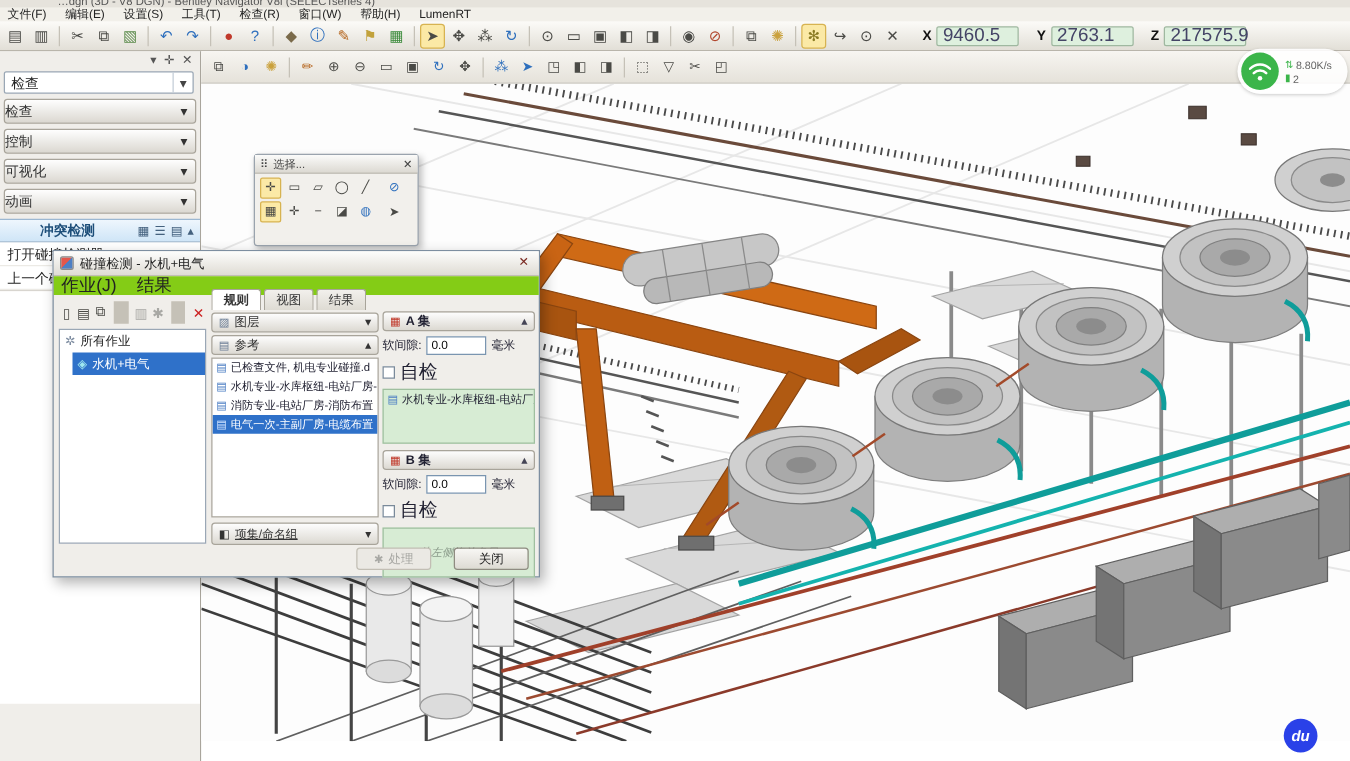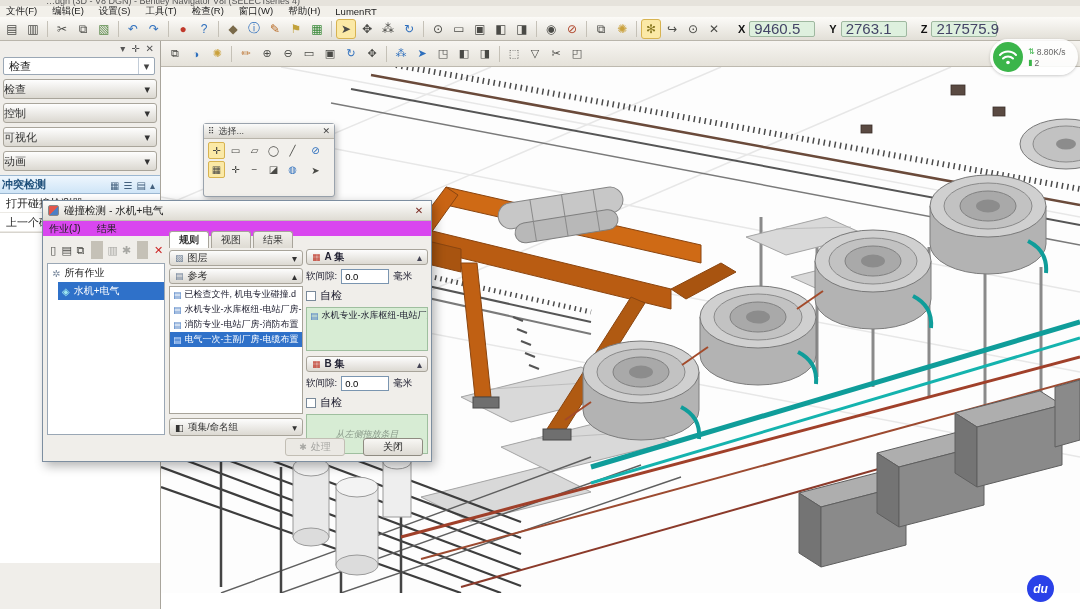--- a/index.html
+++ b/index.html
@@ -23,21 +23,21 @@
   .coord-val { width:66px; height:16px; background:#def0de; border:1px solid #9fb8a0; border-radius:2px; font-size:15px; color:#446; display:flex; align-items:center; padding-left:4px; }
 
   
   .left-panel { position:absolute; left:0; top:41px; width:161px; height:568px; background:#f0eeea; border-right:1px solid #a9a59c; }
   .lp-head { height:15px; display:flex; justify-content:flex-end; align-items:center; gap:6px; padding-right:6px; color:#555; font-size:10px; }
   .lp-combo { margin:1px 5px 4px 3px; height:18px; background:#fff; border:1px solid #9aa7b5; border-radius:2px; display:flex; align-items:center; }
   .lp-combo .val { flex:1; padding-left:5px; }
   .lp-combo .dd { width:16px; height:16px; border-left:1px solid #c3cdd8; display:flex; align-items:center; justify-content:center; color:#444; }
   .lp-section { margin:0 3px 4px 3px; height:20px; background:linear-gradient(#fefefe,#dbd8d1); border:1px solid #a9a59b; border-radius:3px; display:flex; align-items:center; padding:0 6px; color:#333; }
   .lp-section .lbl { flex:1; margin-left:-6px; }
-  .lp-active { margin:0 0 0 0; height:19px; background:linear-gradient(#eef6fd,#cfe5f7); border-top:1px solid #9cb8d2; border-bottom:1px solid #9cb8d2; display:flex; align-items:center; padding:0 5px; color:#1d4e79; font-weight:bold; }
+  .lp-active { margin:0 0 0 0; height:19px; background:linear-gradient(#eef6fd,#cfe5f7); border-top:1px solid #9cb8d2; border-bottom:1px solid #9cb8d2; display:flex; align-items:center; padding:0 5px; color:#1d4e79; font-weight:bold;text-align:center; }
   .lp-active .lbl { flex:1; margin-left:-3px; }
   .lp-active .ic { font-weight:normal; color:#44617e; margin-left:4px; font-size:10px; }
   .lp-items { background:#fff; border-bottom:1px solid #d8d5cf; }
   .lp-item { height:19px; display:flex; align-items:center; padding-left:6px; border-bottom:1px solid #eceae5; color:#222; }
   .lp-rest { background:#fff; height:330px; }
 
   
   .view-window { position:absolute; left:161px; top:41px; width:919px; height:568px; background:#fff; }
   .view-title { height:16px; background:linear-gradient(#eaf3fc,#bcd8f0); border-bottom:1px solid #8fb6d8; display:flex; align-items:center; gap:5px; padding-left:4px; font-size:10px; color:#173a5e; }
   .view-ico { width:10px; height:10px; background:linear-gradient(#6aa7e0,#2a5f9e); border:1px solid #1d4a80; border-radius:2px; }
@@ -54,50 +54,50 @@
   .sbtn { width:17px; height:17px; display:flex; align-items:center; justify-content:center; font-size:10px; color:#4a4a46; border:1px solid transparent; border-radius:2px; }
   .sbtn.active { background:#fbe9a6; border-color:#d7b351; }
   .tbx-side { display:flex; flex-direction:column; gap:3px; align-items:center; }
 
   
   .dialog { position:absolute; left:0px; top:200px; width:390px; height:262px; background:#f0eeea; border:1px solid #7d8ea0; box-shadow:3px 4px 10px rgba(0,0,0,.3);margin-left:42px; }
   .dlg-title { height:20px; background:linear-gradient(#fdfdfc,#dfdcd4); border-bottom:1px solid #c2beb4; display:flex; align-items:center; gap:5px; padding:0 5px; font-size:10.5px; color:#222; }
   .dlg-ico { width:11px; height:11px; background:linear-gradient(135deg,#e2574c 50%,#4d7fc4 50%); border:1px solid #888; border-radius:2px; }
   .dlg-title .t { flex:1; }
   .dlg-close { width:14px; height:13px; display:flex; align-items:center; justify-content:center; color:#7a2a22; font-size:10px; font-weight:bold; }
-  .dlg-menus { height:15px; display:flex; gap:16px; align-items:center; padding-left:6px; font-size:10px; color:#222; background:#d946ef; }
+  .dlg-menus { height:15px; display:flex; gap:16px; align-items:center; padding-left:6px; font-size:14px; color:#222; background:#84cc16; }
   .dlg-toolbar { position:absolute; left:4px; top:38px; width:118px; height:22px; display:flex; align-items:center; gap:1px; }
   .dlg-toolbar .tbtn { width:18px; height:18px; font-size:11px; }
   .dlg-tree { position:absolute; left:4px; top:62px; width:118px; height:172px; background:#fff; border:1px solid #9aa7b5; }
   .tree-row { height:18px; display:flex; align-items:center; gap:4px; padding-left:4px; font-size:10px; color:#222; }
   .tree-row .tic { color:#7d8ca0; font-size:10px; }
   .tree-row.selected { background:#2f71c9; color:#fff; margin-left:10px; }
   .tree-row.selected .tic { color:#9fe8ef; }
   .dlg-mid { position:absolute; left:126px; top:30px; width:134px; height:228px; }
   .tabs { display:flex; height:17px; }
   .tab { padding:0 9px; display:flex; align-items:center; font-size:10px; color:#333; background:linear-gradient(#f2f0ec,#dedbd3); border:1px solid #a8a49a; border-bottom:none; border-radius:3px 3px 0 0; margin-right:2px; }
   .tab.active { background:#fff; font-weight:bold; position:relative; top:0px; }
   .bar { height:16px; background:linear-gradient(#fdfdfd,#dcd9d2); border:1px solid #a8a49a; border-radius:3px; display:flex; align-items:center; gap:4px; padding:0 5px; font-size:10px; color:#333; margin-top:2px; }
   .bar .bic { color:#6b7e96; font-size:9px; }
   .bar .lbl { flex:1; }
   .ref-list { margin-top:2px; height:128px; background:#fff; border:1px solid #a8a49a; overflow:hidden; }
   .ref-item { height:15px; display:flex; align-items:center; gap:3px; padding-left:3px; font-size:9px; color:#223; white-space:nowrap; }
   .ref-item .ric { color:#4d7fc4; font-size:9px; }
   .ref-item.selected { background:#2f71c9; color:#fff; }
   .ref-item.selected .ric { color:#cfe3ff; }
   .items-combo { margin-top:4px; height:18px; background:linear-gradient(#fdfdfd,#dcd9d2); border:1px solid #a8a49a; border-radius:3px; display:flex; align-items:center; gap:4px; padding:0 5px; font-size:9.5px; color:#333; }
-  .items-combo .lbl { flex:1; }
+  .items-combo .lbl { flex:1;text-decoration:underline; }
   .dlg-right { position:absolute; left:263px; top:48px; width:122px; height:190px; }
   .set-head { height:16px; background:linear-gradient(#fdfdfd,#dcd9d2); border:1px solid #a8a49a; border-radius:3px; display:flex; align-items:center; gap:4px; padding:0 5px; font-size:10px; font-weight:bold; color:#223; }
   .set-head .sic { color:#c0392b; font-size:9px; font-weight:normal; }
   .set-head .lbl { flex:1; }
   .set-head .chev { font-weight:normal; color:#445; }
   .soft-row { display:flex; align-items:center; gap:4px; margin-top:4px; font-size:9.5px; color:#223; }
   .soft-row input { width:48px; height:15px; border:1px solid #7a95b0; background:#fff; font-size:9.5px; padding-left:3px; font-family:inherit; }
-  .chk-row { display:flex; align-items:center; gap:4px; margin-top:4px; font-size:11px; color:#223;font-family:Liberation Serif, serif; }
+  .chk-row { display:flex; align-items:center; gap:4px; margin-top:4px; font-size:15px; color:#223;font-family:Liberation Serif, serif; }
   .chk { width:10px; height:10px; background:#fff; border:1px solid #7a8a9a; }
   .green-box { margin-top:4px; background:#d7ecd4; border:1px solid #9fbf9f; }
   .set-a-list { height:44px; }
   .ga-item { height:15px; display:flex; align-items:center; gap:3px; padding-left:3px; font-size:9px; color:#223; white-space:nowrap; overflow:hidden; }
   .ga-item .ric { color:#4d7fc4; font-size:9px; }
   .drop-box { height:40px; display:flex; align-items:center; justify-content:center; font-size:9px; font-style:italic; color:#8a9a8a; }
   .dlg-buttons { position:absolute; left:0; bottom:5px; width:390px; display:flex; justify-content:flex-end; gap:18px; padding-right:10px; }
   .btn { min-width:60px; height:18px; display:flex; align-items:center; justify-content:center; gap:4px; background:linear-gradient(#f8f7f4,#dddad3); border:1px solid #8f8b81; border-radius:3px; font-size:10px; color:#222; }
   .btn.disabled { color:#a8a8a4; background:#ebe9e4; border-color:#c2beb4; }
   .btn .bico { font-size:9px; }

